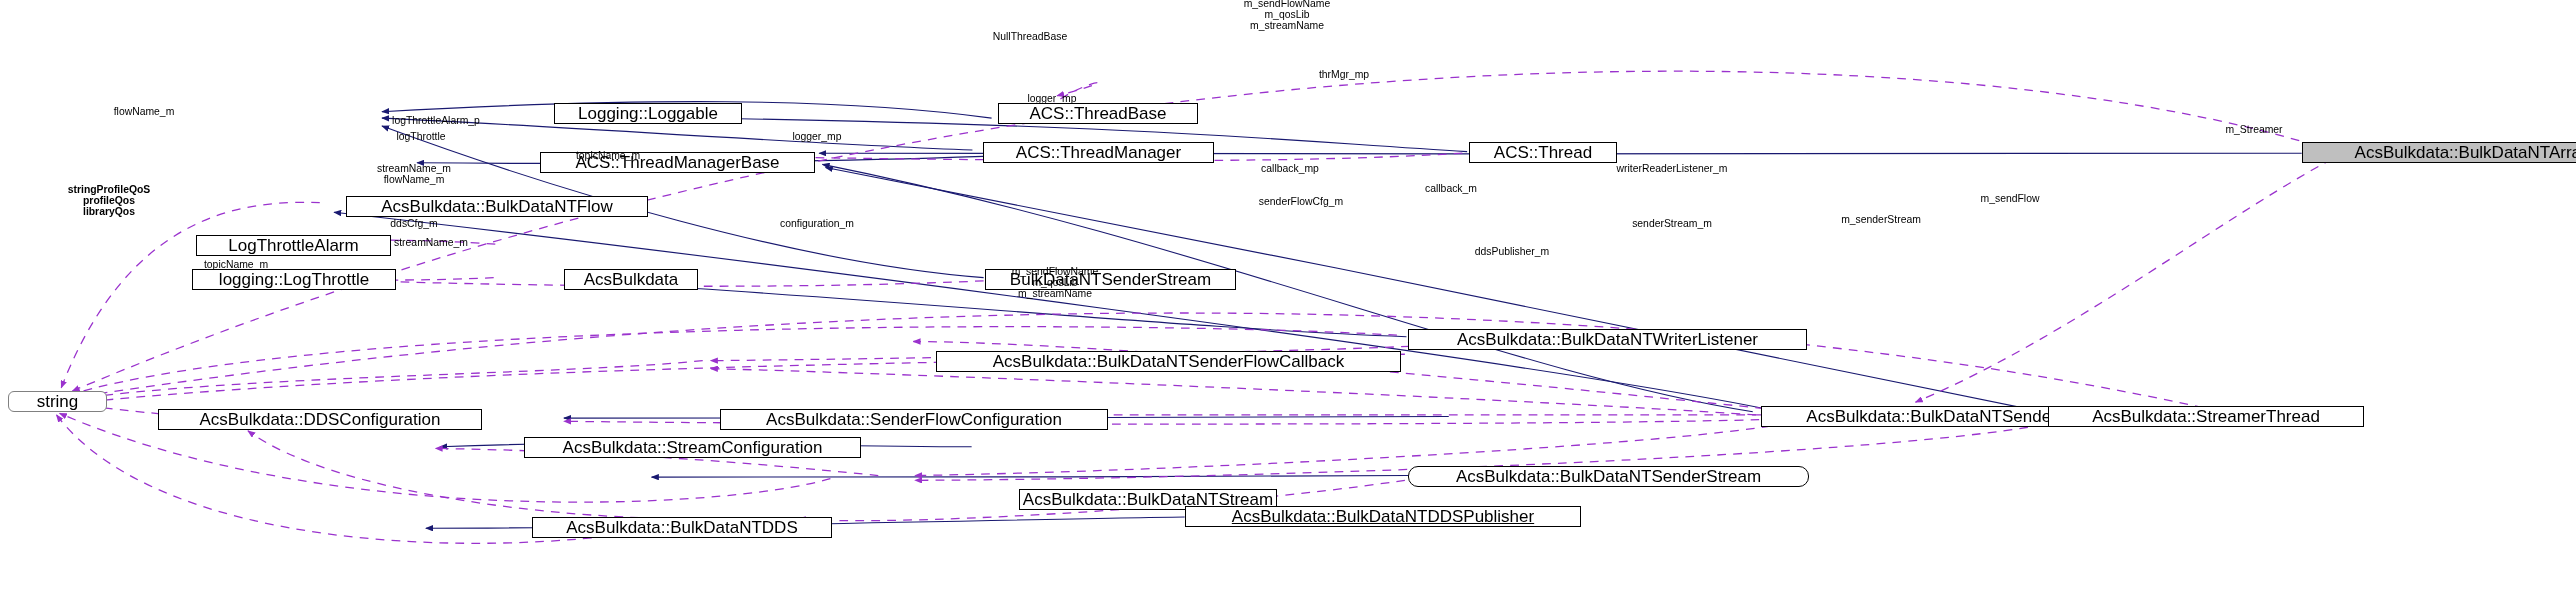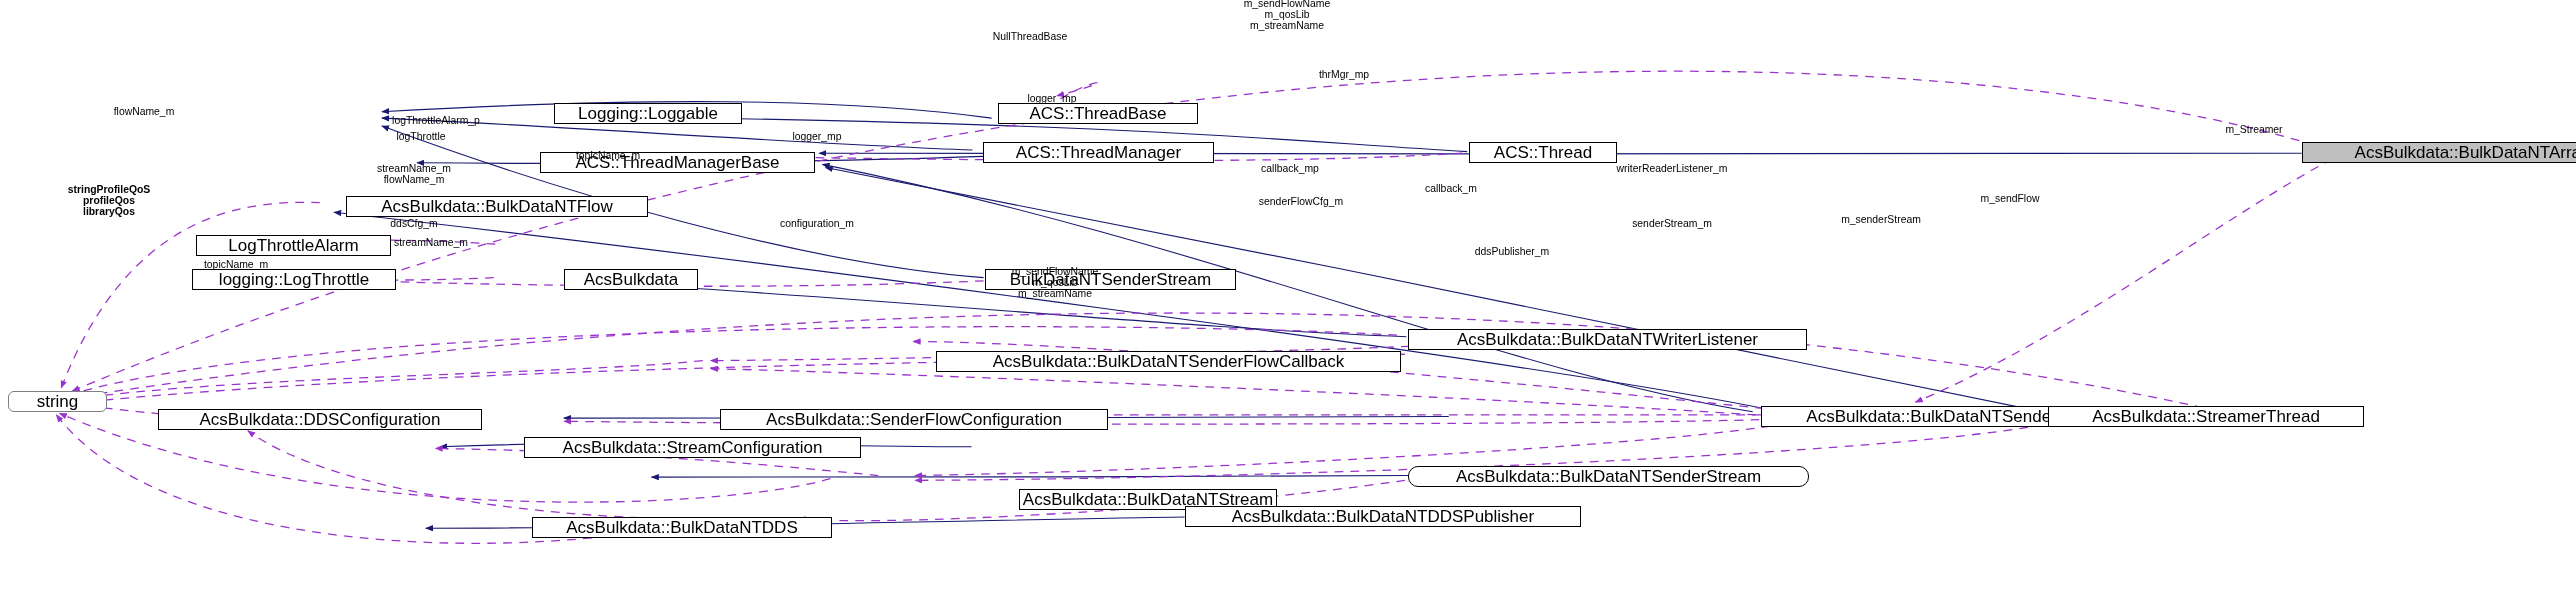--- a/index.html
+++ b/index.html
@@ -85,21 +85,21 @@
       <div class="node" style="left: 524px; top: 437px; width: 337px; height: 21px;">AcsBulkdata::StreamConfiguration</div>
       <div class="node" style="left: 532px; top: 517px; width: 300px; height: 21px;">AcsBulkdata::BulkDataNTDDS</div>
       <div class="node" style="left: 564px; top: 269px; width: 134px; height: 21px;">AcsBulkdata</div>
       <div class="node" style="left: 554px; top: 103px; width: 188px; height: 21px;">Logging::Loggable</div>
       <div class="node" style="left: 540px; top: 152px; width: 275px; height: 21px;">ACS::ThreadManagerBase</div>
       <div class="node" style="left: 720px; top: 409px; width: 388px; height: 21px;">AcsBulkdata::SenderFlowConfiguration</div>
       <div class="node" style="left: 971px; top: 489px; width: 258px; height: 21px; margin-left: 48px;">AcsBulkdata::BulkDataNTStream</div>
       <div class="node" style="left: 998px; top: 103px; width: 200px; height: 21px;">ACS::ThreadBase</div>
       <div class="node" style="left: 983px; top: 142px; width: 231px; height: 21px;">ACS::ThreadManager</div>
       <div class="node" style="left: 985px; top: 269px; width: 251px; height: 21px;">BulkDataNTSenderStream</div>
-      <div class="node" style="left: 1185px; top: 506px; width: 396px; height: 21px;">AcsBulkdata::BulkDataNTDDSPublisher</div>
+      <div class="node" style="left: 1185px; top: 506px; width: 396px; height: 21px; text-decoration: underline;">AcsBulkdata::BulkDataNTDDSPublisher</div>
       <div class="node" style="left: 936px; top: 351px; width: 465px; height: 21px;">AcsBulkdata::BulkDataNTSenderFlowCallback</div>
       <div class="node" style="left: 1408px; top: 329px; width: 399px; height: 21px;">AcsBulkdata::BulkDataNTWriterListener</div>
       <div class="node" style="left: 1408px; top: 466px; width: 401px; height: 21px; border-radius: 10px;">AcsBulkdata::BulkDataNTSenderStream</div>
       <div class="node" style="left: 1469px; top: 142px; width: 148px; height: 21px;">ACS::Thread</div>
       <div class="node" style="left: 1761px; top: 406px; width: 377px; height: 21px;">AcsBulkdata::BulkDataNTSenderFlow</div>
       <div class="node" style="left: 2048px; top: 406px; width: 316px; height: 21px;">AcsBulkdata::StreamerThread</div>
       <div class="node hl" style="left: 2302px; top: 142px; width: 394px; height: 21px;">AcsBulkdata::BulkDataNTArrayThread</div>
     </div>
   <div id="labels-layer">
       <div class="elabel multi" style="left: 1287px; top: 15px;">m_sendFlowName

